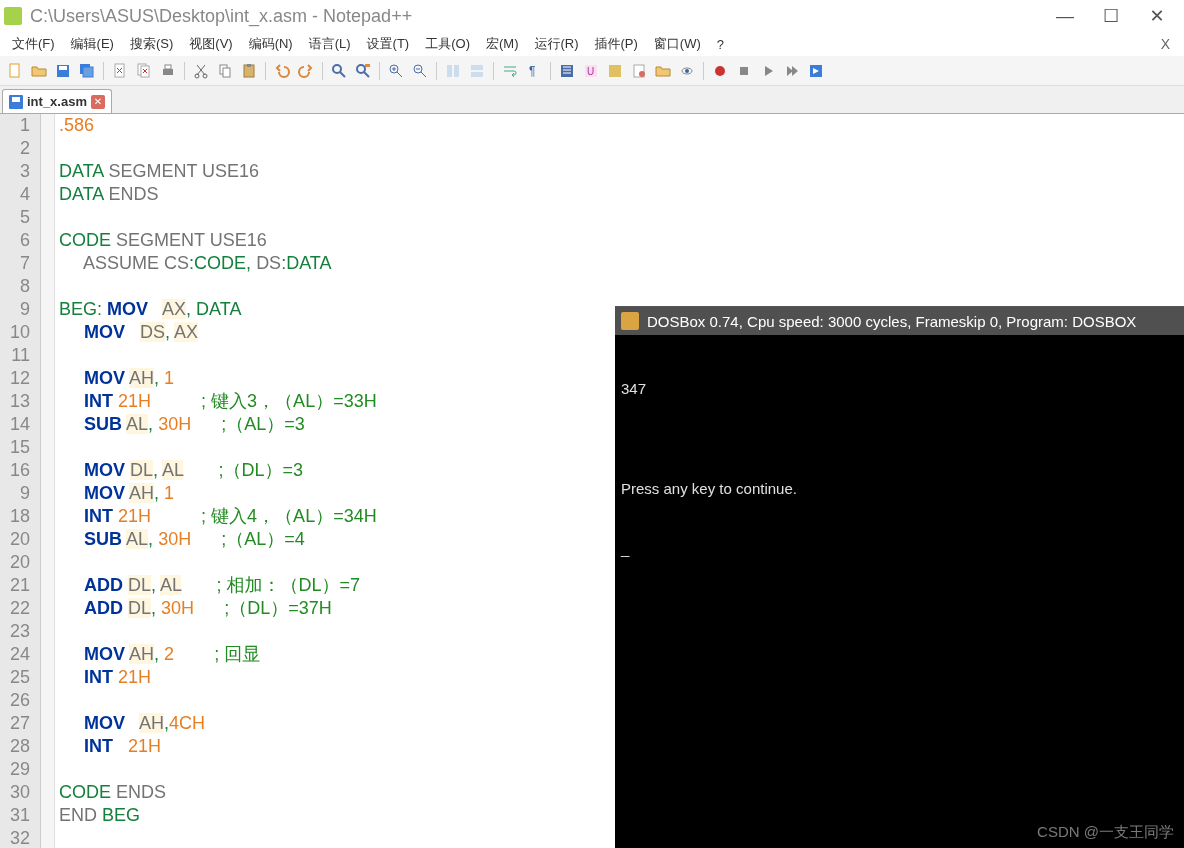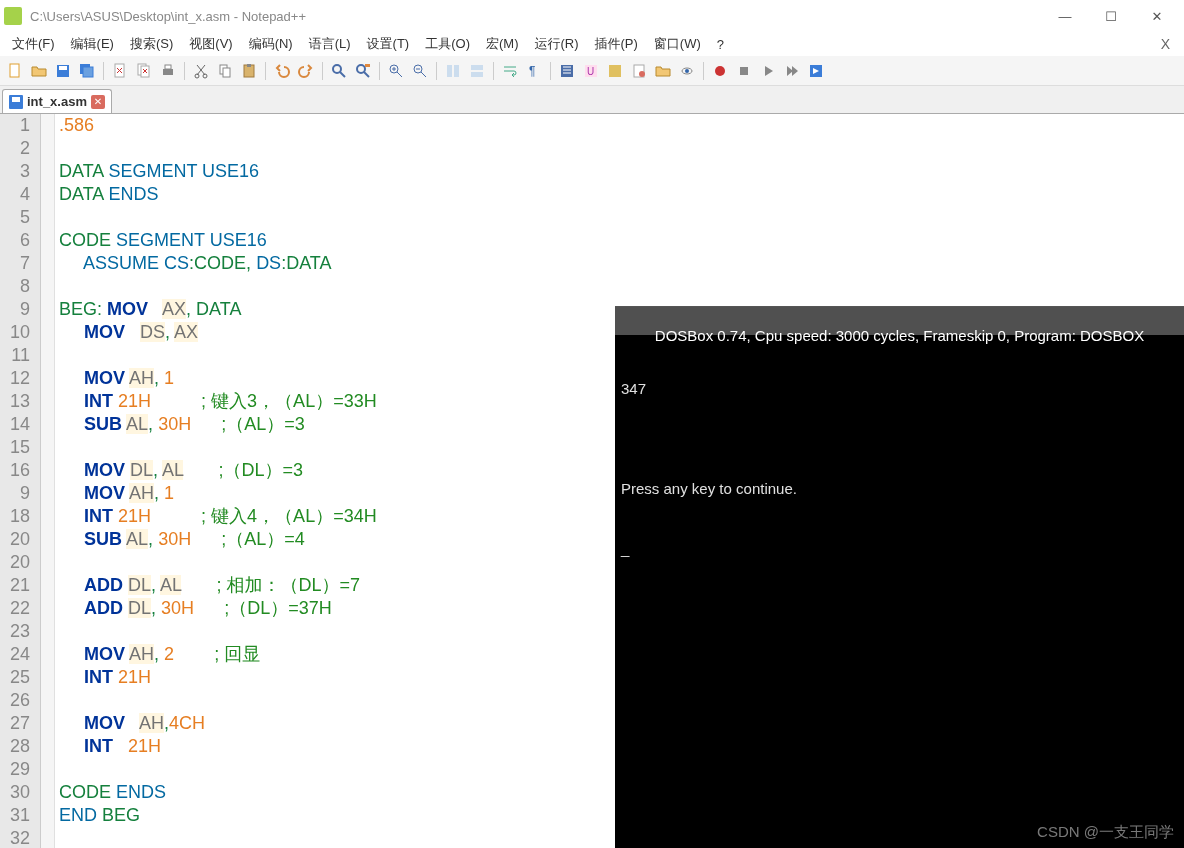--- a/index.html
+++ b/index.html
@@ -1,18 +1,18 @@
 <!DOCTYPE html>
 <html><head>
 <meta charset="utf-8">
 <style>
 * { margin: 0; padding: 0; box-sizing: border-box; font-family: "Segoe UI", Tahoma, sans-serif; }
 html, body { width: 1184px; height: 848px; overflow: hidden; background: #fff; }
 
-.titlebar { height: 32px; display: flex; align-items: center; padding: 0 4px; background: #fff; color: #888; font-size: 13px; }
+.titlebar { height: 32px; display: flex; align-items: center; padding: 0 4px; background: #fff; color: #888; font-size: 18px; }
 .titlebar .icon { width: 18px; height: 18px; background: #a5d24a; border-radius: 2px; margin-right: 8px; }
 .titlebar .title { flex: 1; }
 .titlebar .winbtn { width: 46px; height: 32px; display: flex; align-items: center; justify-content: center; color: #555; }
 
 .menubar { height: 24px; display: flex; align-items: center; padding: 0 4px; font-size: 13px; color: #333; background: #fff; }
 .menubar .menu { padding: 0 8px; cursor: default; }
 .menubar .menu-close { margin-left: auto; padding: 0 10px; color: #666; font-size: 14px; }
 
 .toolbar { height: 30px; display: flex; align-items: center; padding: 0 4px; gap: 2px; background: #f5f5f5; border-bottom: 1px solid #ddd; }
 .toolbar .tb { width: 22px; height: 22px; display: flex; align-items: center; justify-content: center; border-radius: 2px; }
@@ -27,29 +27,29 @@
 .tab .close { width: 14px; height: 14px; background: #d96b5f; color:#fff; border-radius:2px; font-size:10px; display:flex; align-items:center; justify-content:center; }
 
 .editor { display: flex; height: calc(848px - 32px - 24px - 30px - 28px); font-family: "Courier New", monospace; font-size: 18px; line-height: 23px; }
 .gutter { background: #e8e8e8; color: #888; text-align: right; padding: 0 10px; user-select: none; border-right: 1px solid #ccc; }
 .gutter div { height: 23px; }
 .foldcol { width: 14px; background: #f5f5f5; border-right: 1px solid #e0e0e0; }
 .code { flex: 1; position: relative; white-space: pre; color: #333; }
 .codeline { height: 23px; padding-left: 4px; }
 
 .kw { color: #003399; font-weight: bold; text-align: center; }   
-.kw2 { color: #0369a1; }                     
+.kw2 { color: #737373; }                     
 .dir { color: #e67e22; }                     
 .reg { color: #737373; background:#fff6e0; }  
 .num { color: #e67e22; }                     
 .com { color: #228B22; }                     
 .txt { color: #15803d; }
 
 .dosbox { position: absolute; right: 0; top: 306px; width: 569px; height: 542px; background: #000; font-family: "Courier New", monospace; font-size: 15px; color: #e0e0e0; border-top: 1px solid #555; }
-.dosbox .dbtitle { height: 28px; background: #505050; display: flex; align-items: center; padding: 12px 6px; color: #fff; gap: 8px; flex-direction: column; }
+.dosbox .dbtitle { height: 28px; background: #505050; display: flex; align-items: center; padding: 4px 6px; color: #fff; gap: 8px; }
 .dosbox .dbicon { width: 18px; height: 18px; background: #d9a441; border-radius: 2px; }
 .dosbox .dbout { padding: 4px 6px; line-height: 20px; white-space: pre; }
 
 .watermark { position: absolute; right: 10px; bottom: 6px; color: rgba(200,200,200,0.6); font-size: 15px; font-family: sans-serif; }
 </style>
 </head>
 <body>
 
 <div class="titlebar">
   <div class="icon"></div>

